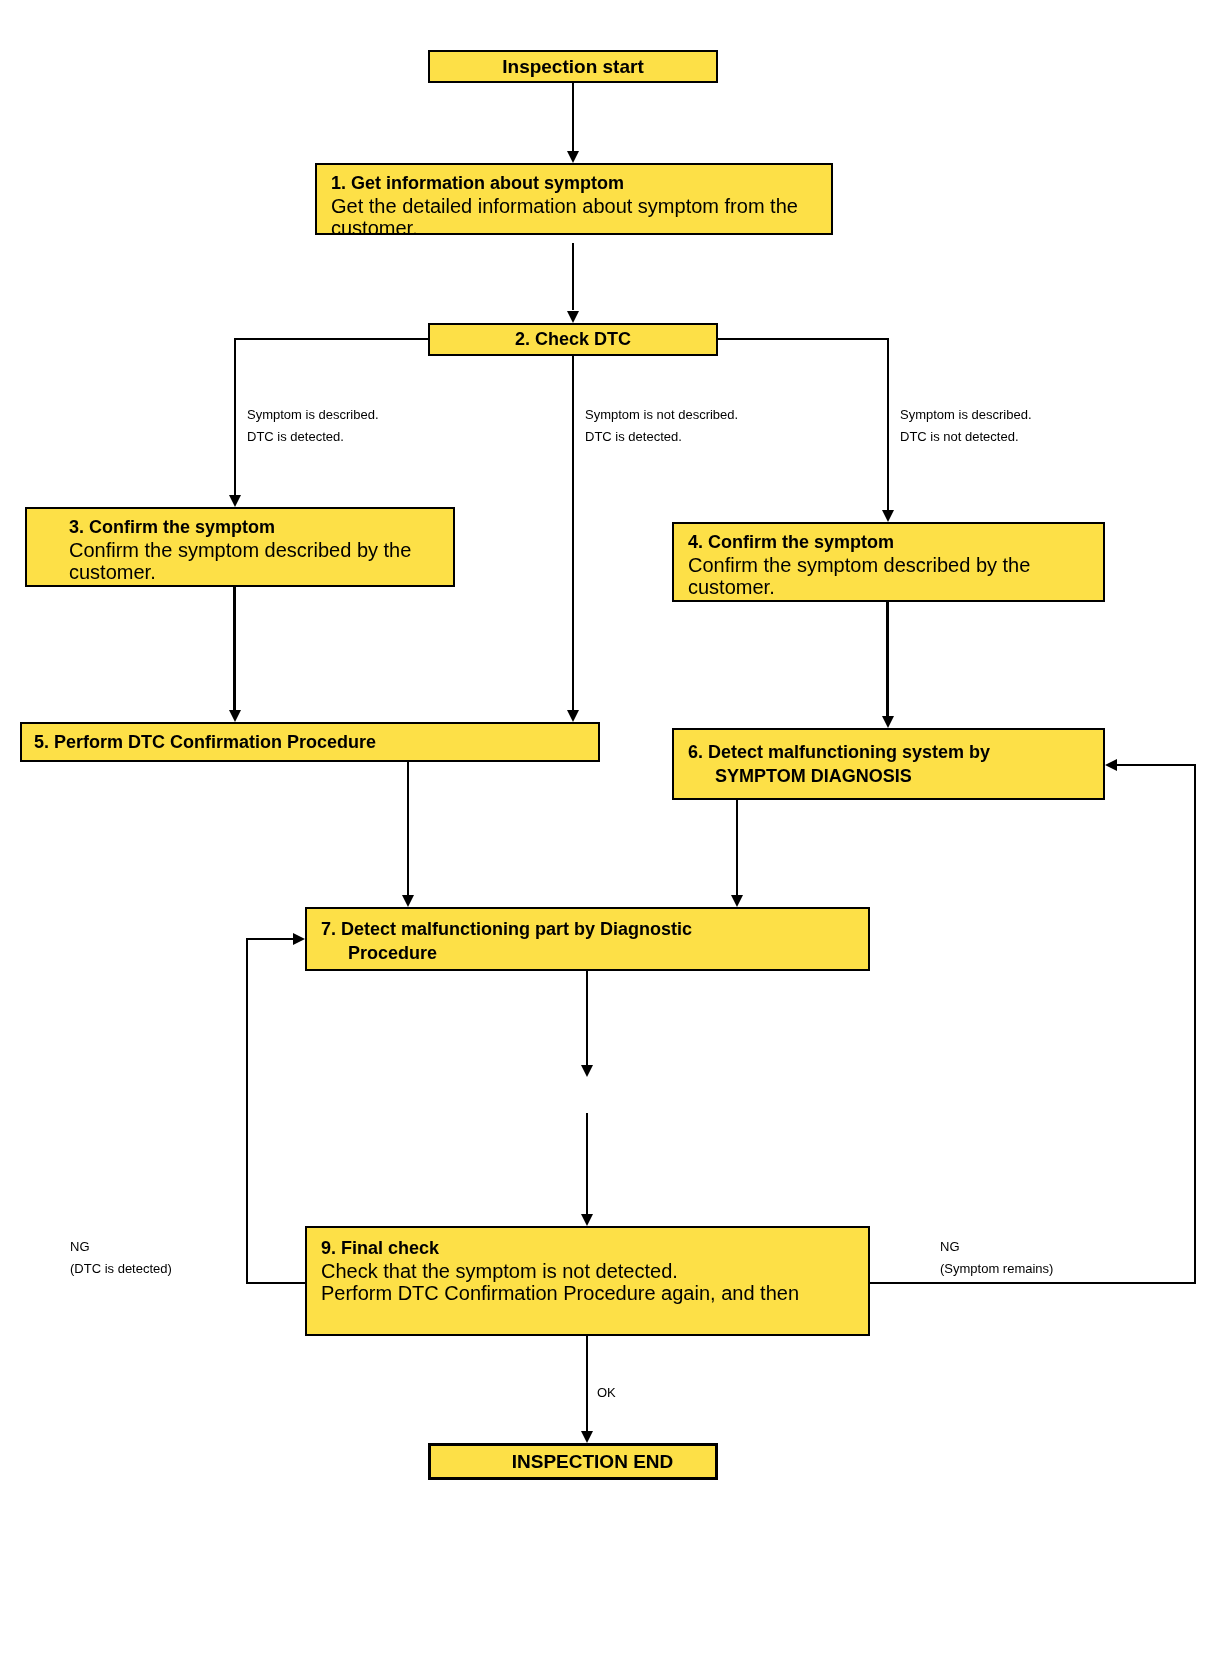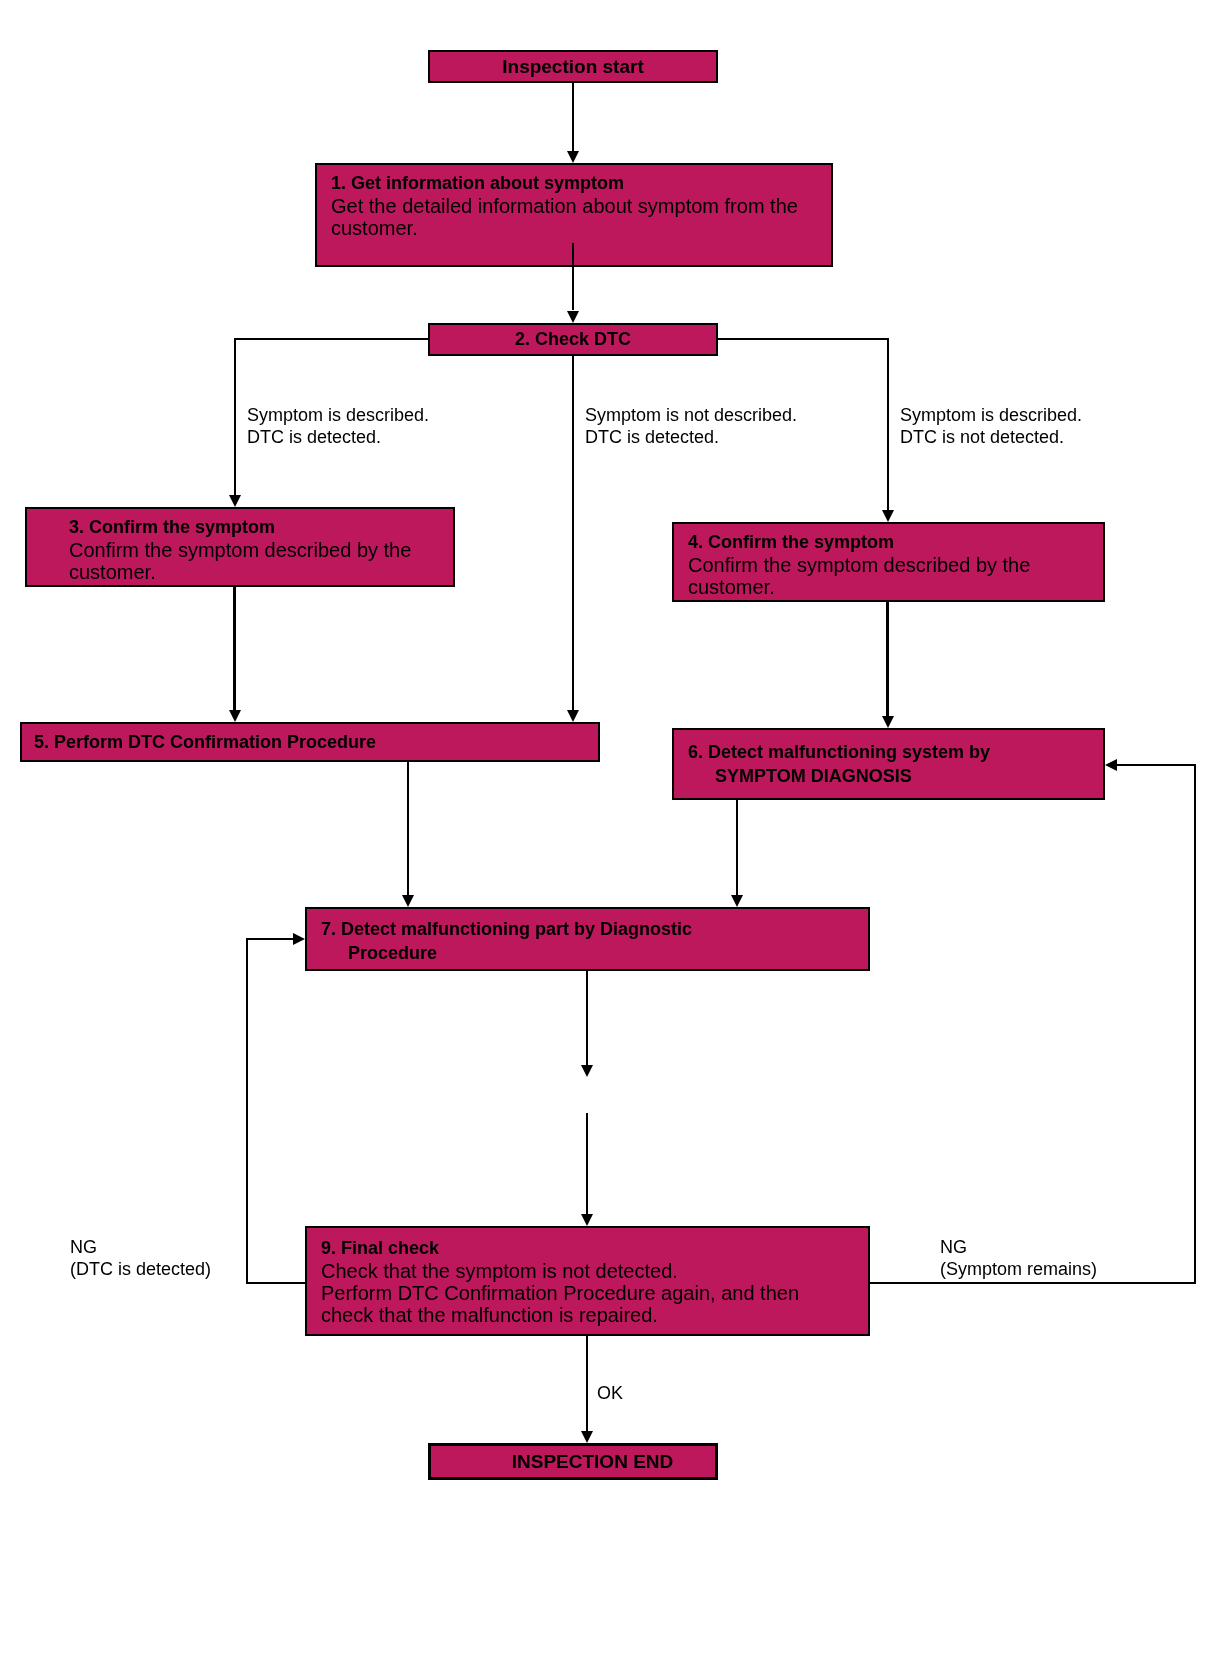--- a/index.html
+++ b/index.html
@@ -8,21 +8,21 @@
     width: 1216px;
     height: 1660px;
     background: #ffffff;
     font-family: "Liberation Sans", "DejaVu Sans", sans-serif;
     color: #000000;
   }
   .node {
     position: absolute;
     box-sizing: border-box;
     border: 2px solid #000000;
-    background: #be185d;
+    background: #fde047;
   }
   .terminal {
     display: flex;
     align-items: center;
     justify-content: center;
     font-size: 19px;
     font-weight: bold;
   }
   .terminal.end { border-width: 3px; padding-left: 39px; }
   .titleonly {
@@ -35,21 +35,21 @@
   .titleonly.center { justify-content: center; padding-left: 0; }
   .proc { padding: 6px 14px; }
   .proc .title { font-size: 18px; font-weight: bold; line-height: 24px; }
   .proc .title .tline { line-height: 24px; }
   .proc .title .indent2 { padding-left: 27px; }
   .proc .body { font-size: 20px; line-height: 22px; }
   .proc.pad8 { padding: 8px 14px; }
   .proc.pad10 { padding: 10px 14px; }
   .edge-label {
     position: absolute;
-    font-size: 18px;
+    font-size: 13px;
     line-height: 22px;
     white-space: nowrap;
   }
   .vline, .hline { position: absolute; background: #000000; }
   .vline { width: 2px; }
   .vline.thick { width: 3px; }
   .hline { height: 2px; }
   .arrow-down {
     position: absolute; width: 0; height: 0;
     border-left: 6px solid transparent;
@@ -74,21 +74,21 @@
 
 <div id="canvas">
 
   <div class="node terminal" style="left:428px; top:50px; width:290px; height:33px;">
     <span>Inspection start</span>
   </div>
 
   <div class="vline" style="left:572px; top:83px; height:68px;"></div>
   <div class="arrow-down" style="left:567px; top:151px;"></div>
 
-  <div class="node proc" style="left:315px; top:163px; width:518px; height:104px;">
+  <div class="node proc" style="left:315px; top:163px; width:518px; height:72px;">
     <div class="title">1. Get information about symptom</div>
     <div class="body">
       <div>Get the detailed information about symptom from the</div>
       <div>customer.</div>
     </div>
   </div>
 
   <div class="vline" style="left:572px; top:243px; height:67px;"></div>
   <div class="arrow-down" style="left:567px; top:311px;"></div>
 
@@ -171,21 +171,20 @@
 
 
   <div class="vline" style="left:586px; top:1113px; height:101px;"></div>
   <div class="arrow-down" style="left:581px; top:1214px;"></div>
 
   <div class="node proc pad8" style="left:305px; top:1226px; width:565px; height:110px;">
     <div class="title">9. Final check</div>
     <div class="body">
       <div>Check that the symptom is not detected.</div>
       <div>Perform DTC Confirmation Procedure again, and then</div>
-      <div>check that the malfunction is repaired.</div>
     </div>
   </div>
 
   <div class="hline" style="left:247px; top:1282px; width:58px;"></div>
   <div class="vline" style="left:246px; top:938px; height:346px;"></div>
   <div class="hline" style="left:247px; top:938px; width:46px;"></div>
   <div class="arrow-right" style="left:293px; top:933px;"></div>
   <div class="edge-label" style="left:70px; top:1236px;">
     <div>NG</div>
     <div>(DTC is detected)</div>

